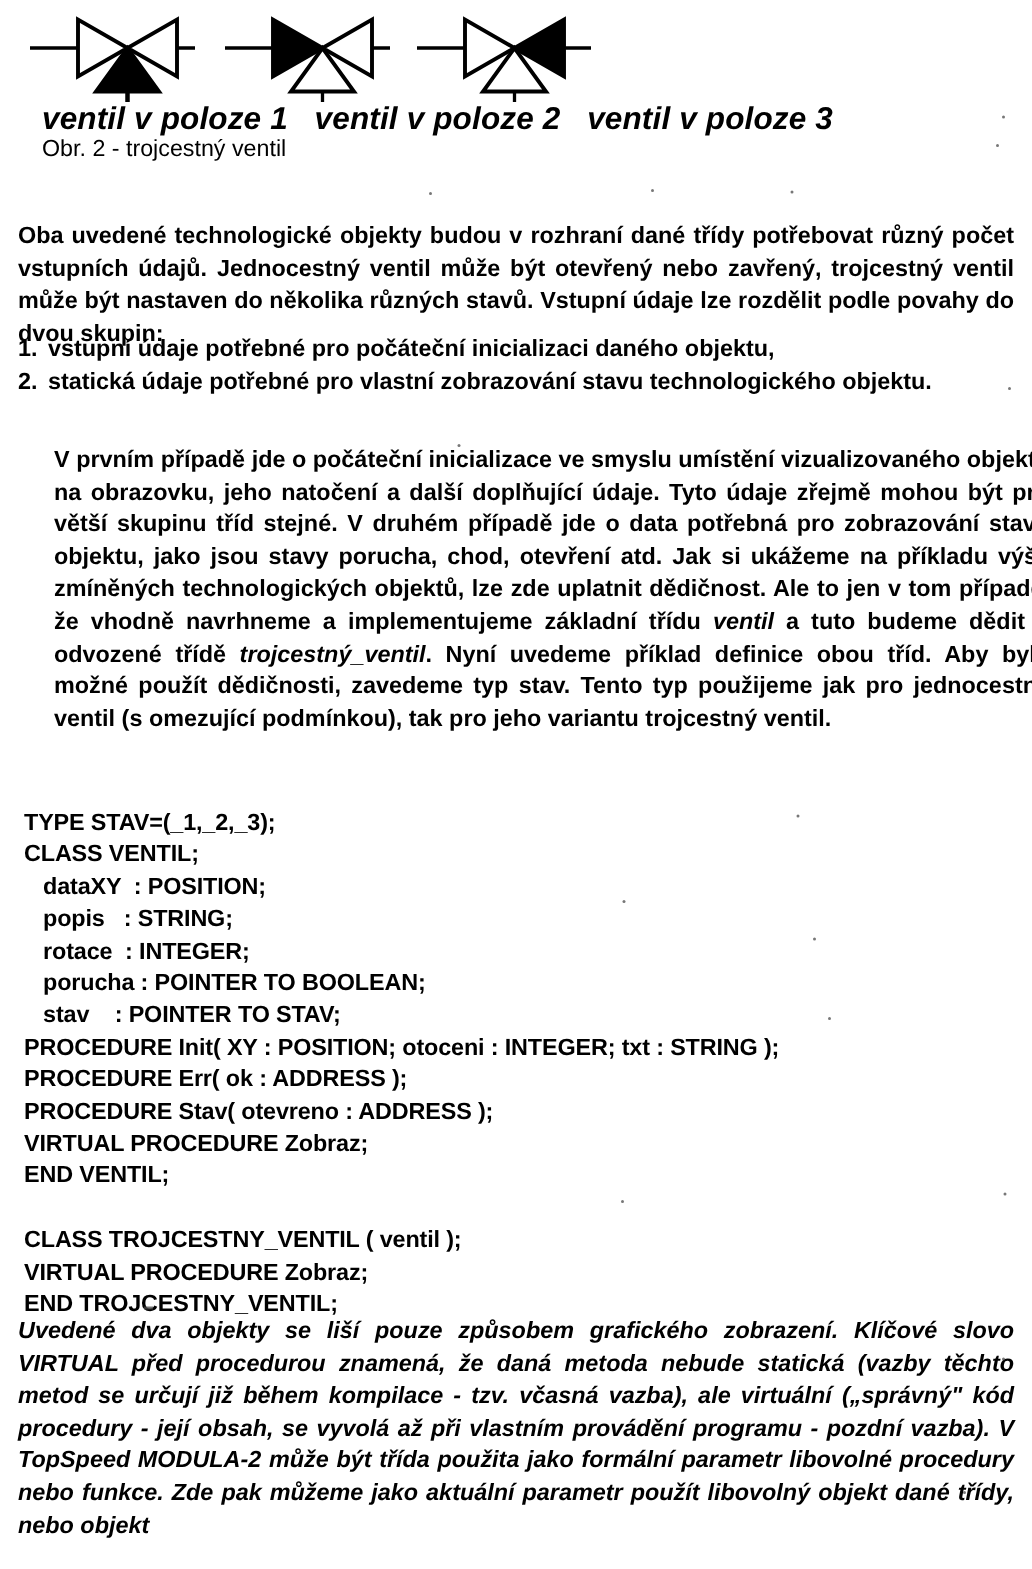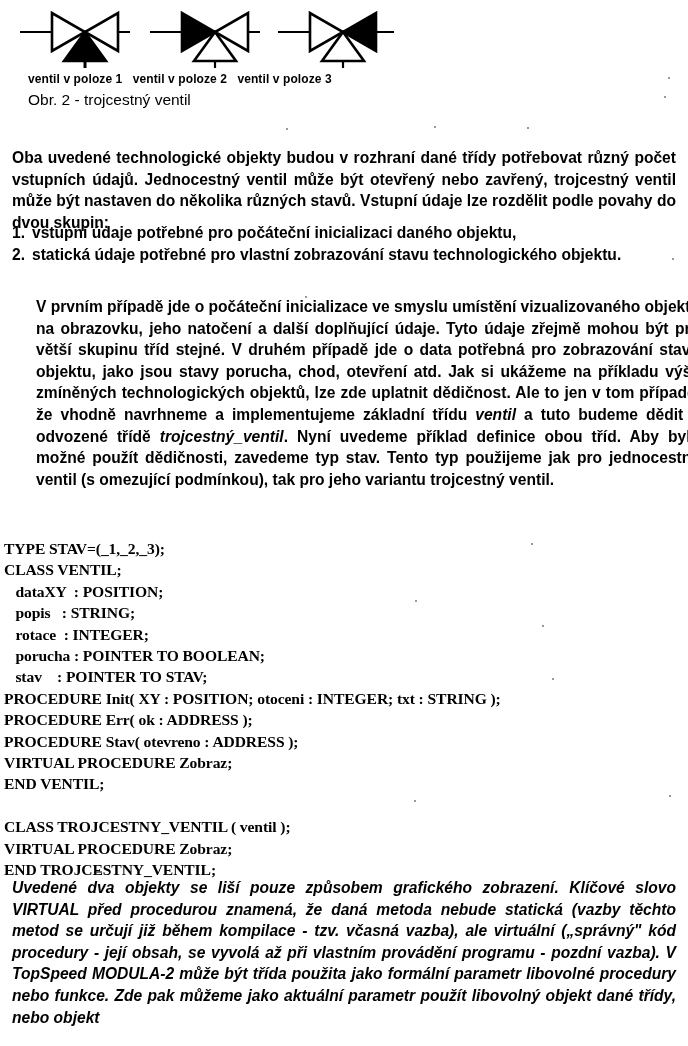--- a/index.html
+++ b/index.html
@@ -38,24 +38,25 @@
     width: 150px;
     height: 62px;
   }
   .valve svg { display: block; }
 
   .fig-labels {
     position: absolute;
     left: 28px;
     top: 70px;
     width: 640px;
-    font-size: 12px;
+    font-size: 21px;
     font-weight: bold;
     letter-spacing: .1px;
     line-height: 19px;
+    font-style: italic;
   }
   .fig-labels .row1 { white-space: pre; }
   .fig-caption {
     position: absolute;
     left: 28px;
     top: 90px;
     font-size: 15.5px;
     font-weight: normal;
     line-height: 19px;
   }
@@ -93,29 +94,28 @@
   .list-body {
     flex: 1 1 auto;
     text-align: justify;
     text-justify: inter-word;
   }
   .p2 { top: 296px; margin-left: 24px; }
   .p3 { top: 877px; font-style: italic; }
 
   .code {
     position: absolute;
-    left: 4px;
+    left: 16px;
     top: 538px;
     width: 664px;
     font-size: 15.6px;
     font-weight: bold;
     line-height: 21.4px;
     white-space: pre;
     letter-spacing: -0.1px;
-    font-family: Liberation Serif, serif;
   }
 
   i, .ital { font-style: italic; }
 
   
   .speck {
     position: absolute;
     background: #4a4a4a;
     border-radius: 50%;
     opacity: .75;

